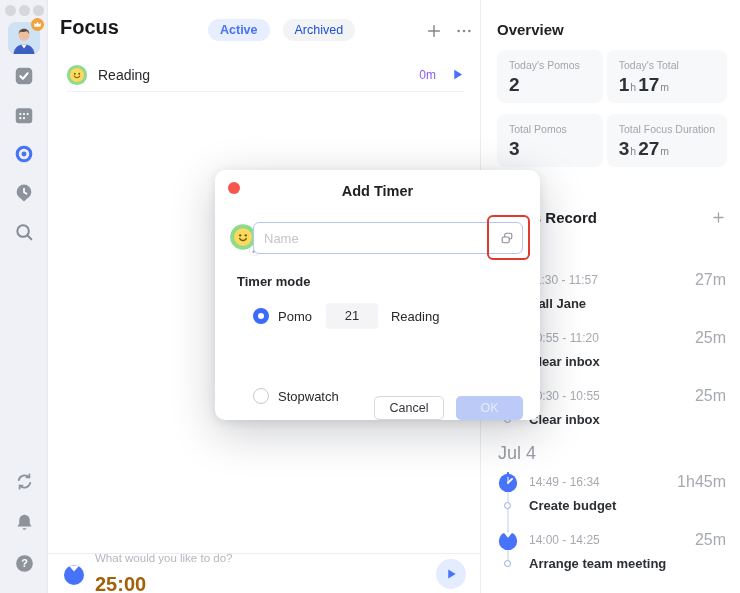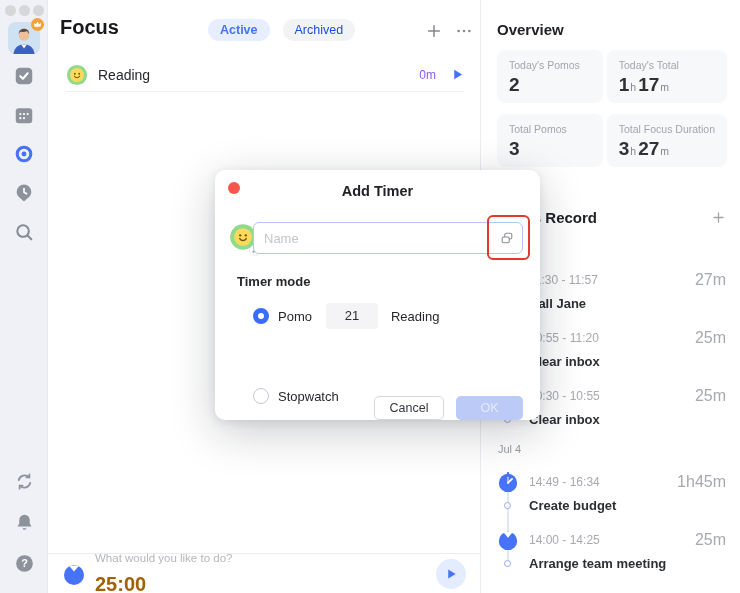--- a/index.html
+++ b/index.html
@@ -55,21 +55,21 @@
   .card .c-num { font-size:19px; font-weight:bold; }
   .card .c-unit { font-size:10.5px; color:#82868d; margin:0 2px 0 1px; }
 
   .rec-head { position:absolute; left:16px; right:13px; top:208px; display:flex; align-items:center; }
   .rec-title { font-size:15px; font-weight:bold; color:#202226; }
   .rec-add { margin-left:auto; width:18px; height:18px; display:flex; align-items:center; justify-content:center; cursor:pointer; }
 
   .rec-list { position:absolute; left:16px; right:14px; top:269px; }
   .rec-group { position:relative; }
   .rec-vline { position:absolute; left:10px; top:11px; bottom:11px; width:1.5px; background:#dfe6f4; z-index:0; }
-  .rec-date { height:18px; font-size:11px; color:#9a9da4; margin:6px 0 10px 1px; position:relative; z-index:1; }
+  .rec-date { height:18px; font-size:18px; color:#9a9da4; margin:6px 0 10px 1px; position:relative; z-index:1; }
   .rec-entry { margin-bottom:13px; position:relative; z-index:1; }
   .rec-row { display:flex; align-items:center; height:22px; }
   .rec-row2 { margin-top:1px; }
   .rec-iconcol { width:32px; display:flex; align-items:center; flex:none; }
   .rec-time { font-size:12px; color:#a7a9b0; }
   .rec-dur { margin-left:auto; font-size:16px; color:#a7a9b0; }
   .rec-task { font-size:13px; font-weight:bold; color:#2c2f33; }
   .rec-bullet { width:7px; height:7px; border:1.5px solid #97abe4; border-radius:50%;
     background:#fff; margin-left:7px; display:block; }
 

